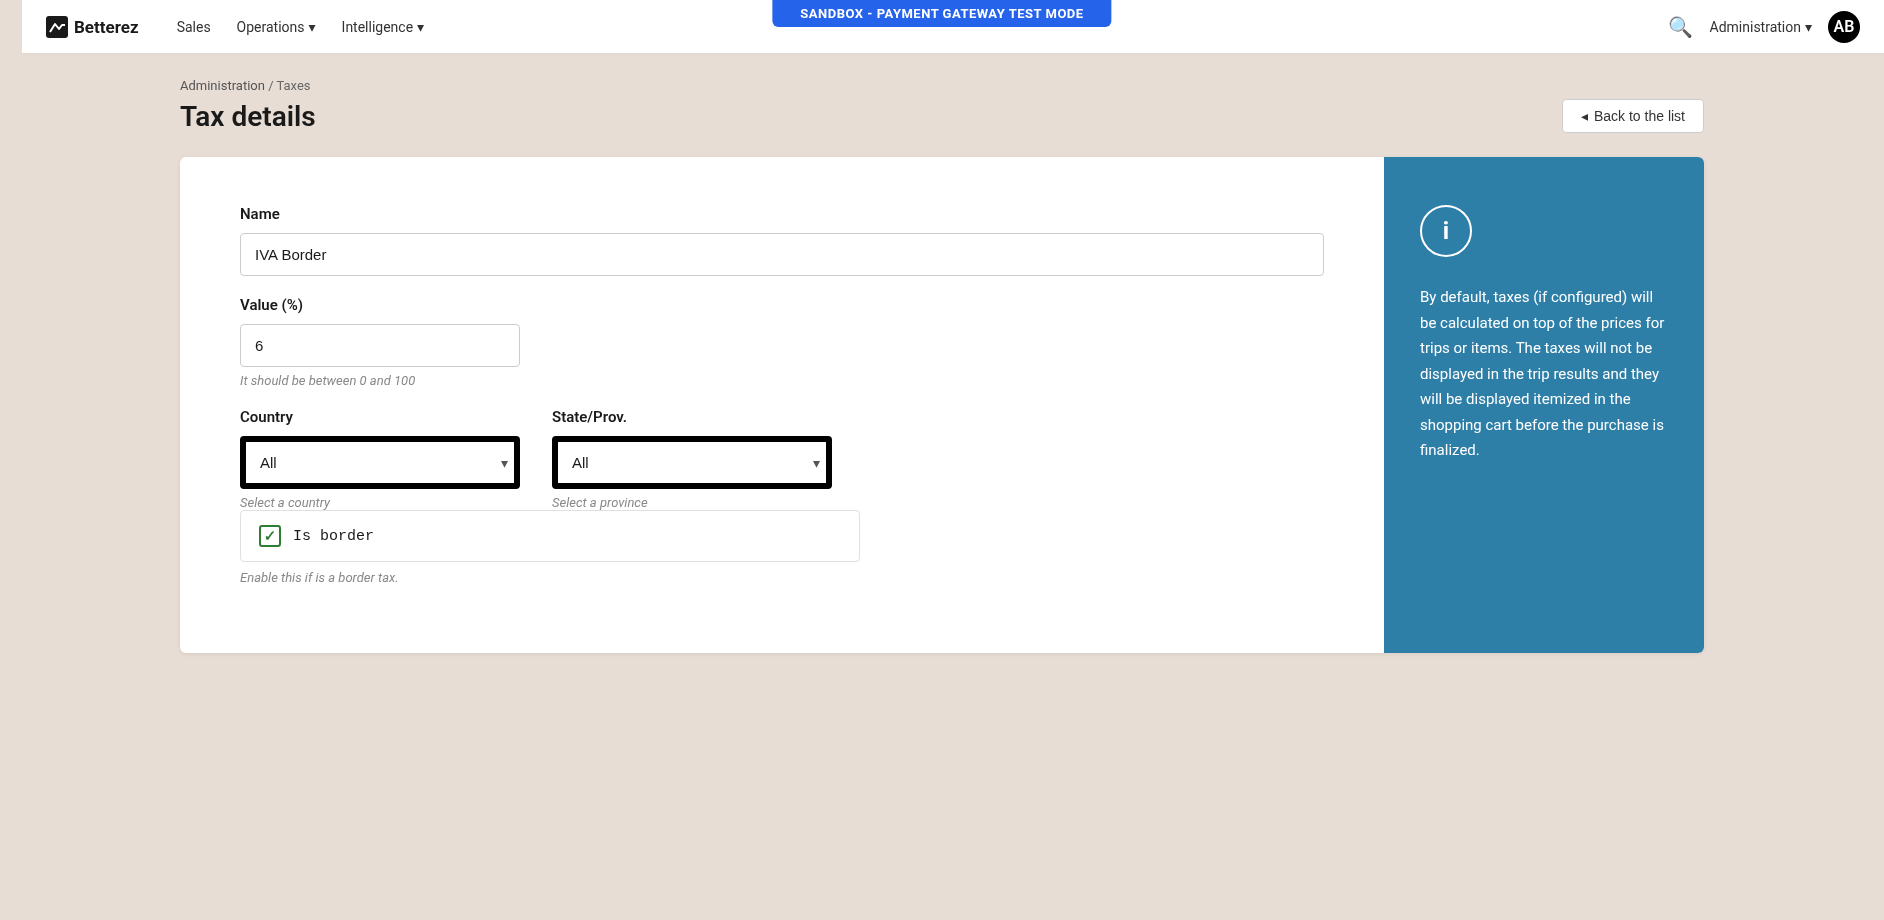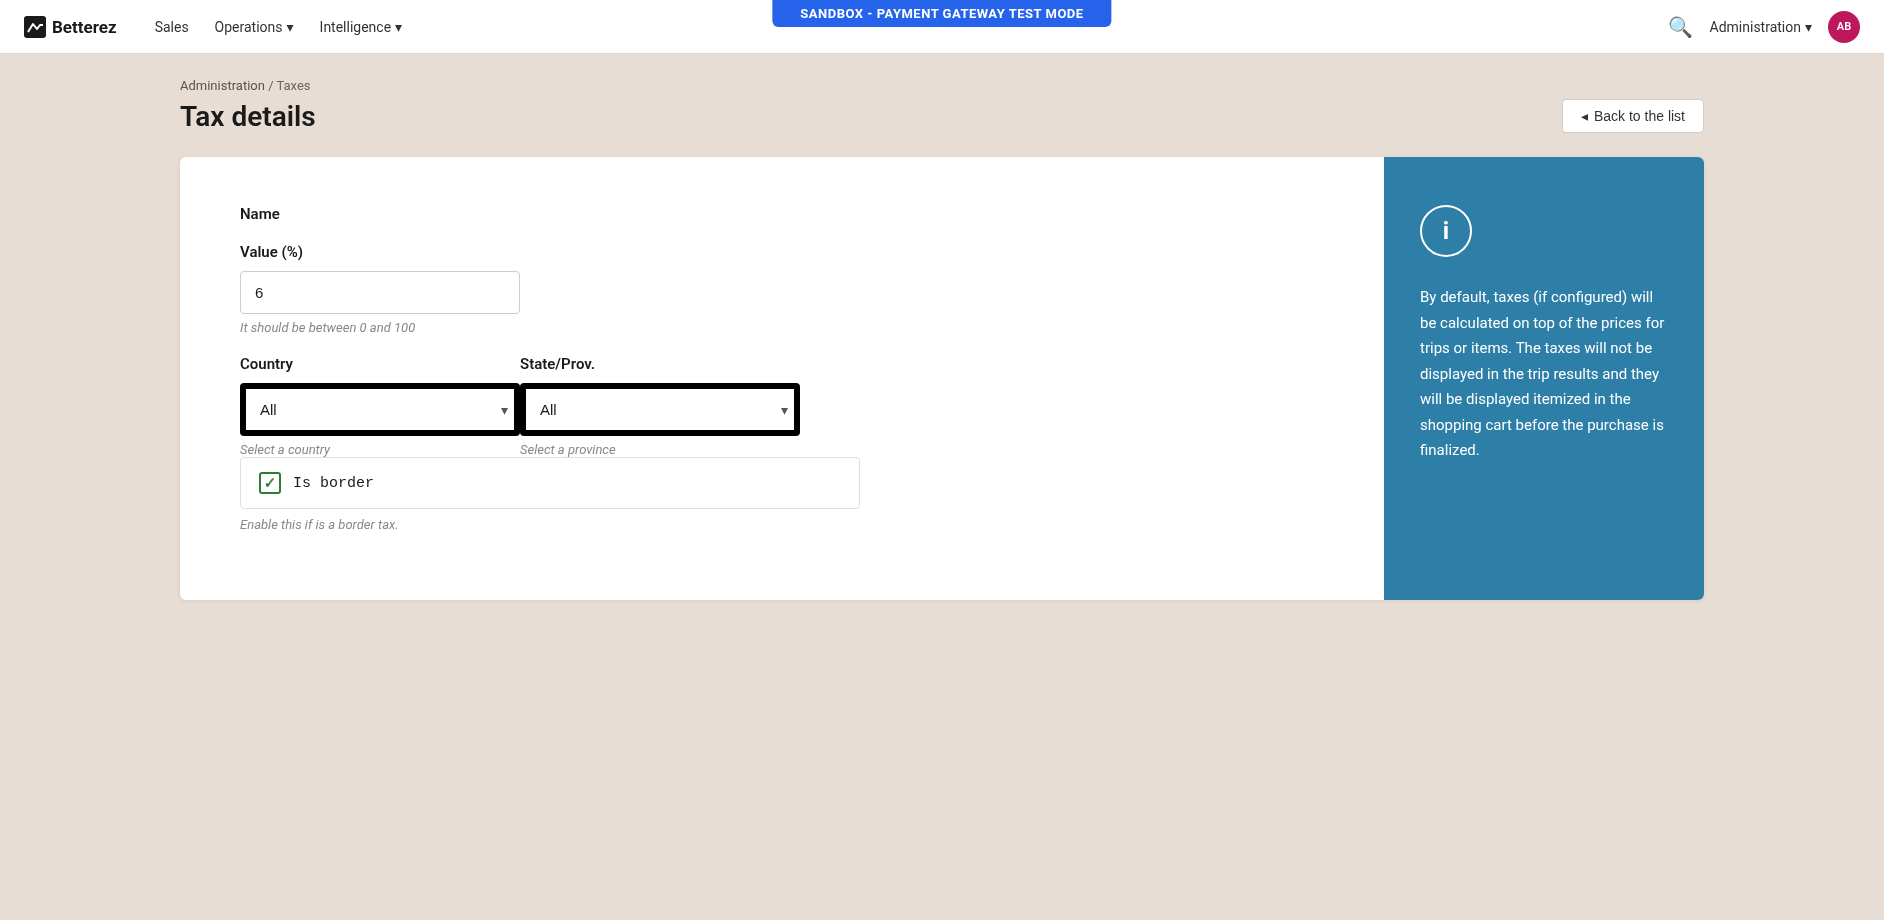--- a/index.html
+++ b/index.html
@@ -25,20 +25,21 @@
     .navbar {
       background: #fff;
       border-bottom: 1px solid #e0d9d2;
       display: flex;
       align-items: center;
       height: 54px;
       padding: 0 24px;
       position: sticky;
       top: 0;
       z-index: 999;
+      margin-left: 22px;
     }
     .navbar-logo {
       display: flex;
       align-items: center;
       gap: 6px;
       font-weight: 700;
       font-size: 17px;
       color: #1a1a1a;
       margin-right: 28px;
       text-decoration: none;
@@ -78,26 +79,26 @@
       align-items: center;
       gap: 4px;
       font-size: 14px;
       color: #333;
       cursor: pointer;
     }
     .avatar {
       width: 32px;
       height: 32px;
       border-radius: 50%;
-      background: #be185d;
+      background: #000000;
       color: #fff;
       display: flex;
       align-items: center;
       justify-content: center;
-      font-size: 11px;
+      font-size: 16px;
       font-weight: 600;
     }
 
     
     .page-container {
       padding: 24px 180px 40px 180px;
     }
 
     
     .breadcrumb {
@@ -177,20 +178,21 @@
       margin-top: 6px;
     }
 
     .value-input {
       width: 280px;
     }
 
     
     .country-row {
       display: flex;
+      gap: 32px;
     }
     .country-group {
       display: flex;
       flex-direction: column;
     }
     .select-wrapper {
       position: relative;
       width: 280px;
     }
     .form-select {
@@ -332,20 +334,21 @@
       <span>Back to the list</span>
     </button>
   </div>
 
   <div class="content-area">
 
     <div class="form-panel">
 
       <div class="form-group">
         <label class="form-label">Name</label>
+        <input class="form-input" type="text" value="IVA Border" style="">
       </div>
 
       <div class="form-group">
         <label class="form-label">Value (%)</label>
         <input class="form-input value-input" type="text" value="6" style="">
         <div class="form-hint">It should be between 0 and 100</div>
       </div>
 
       <div class="country-row">
         <div class="country-group">

